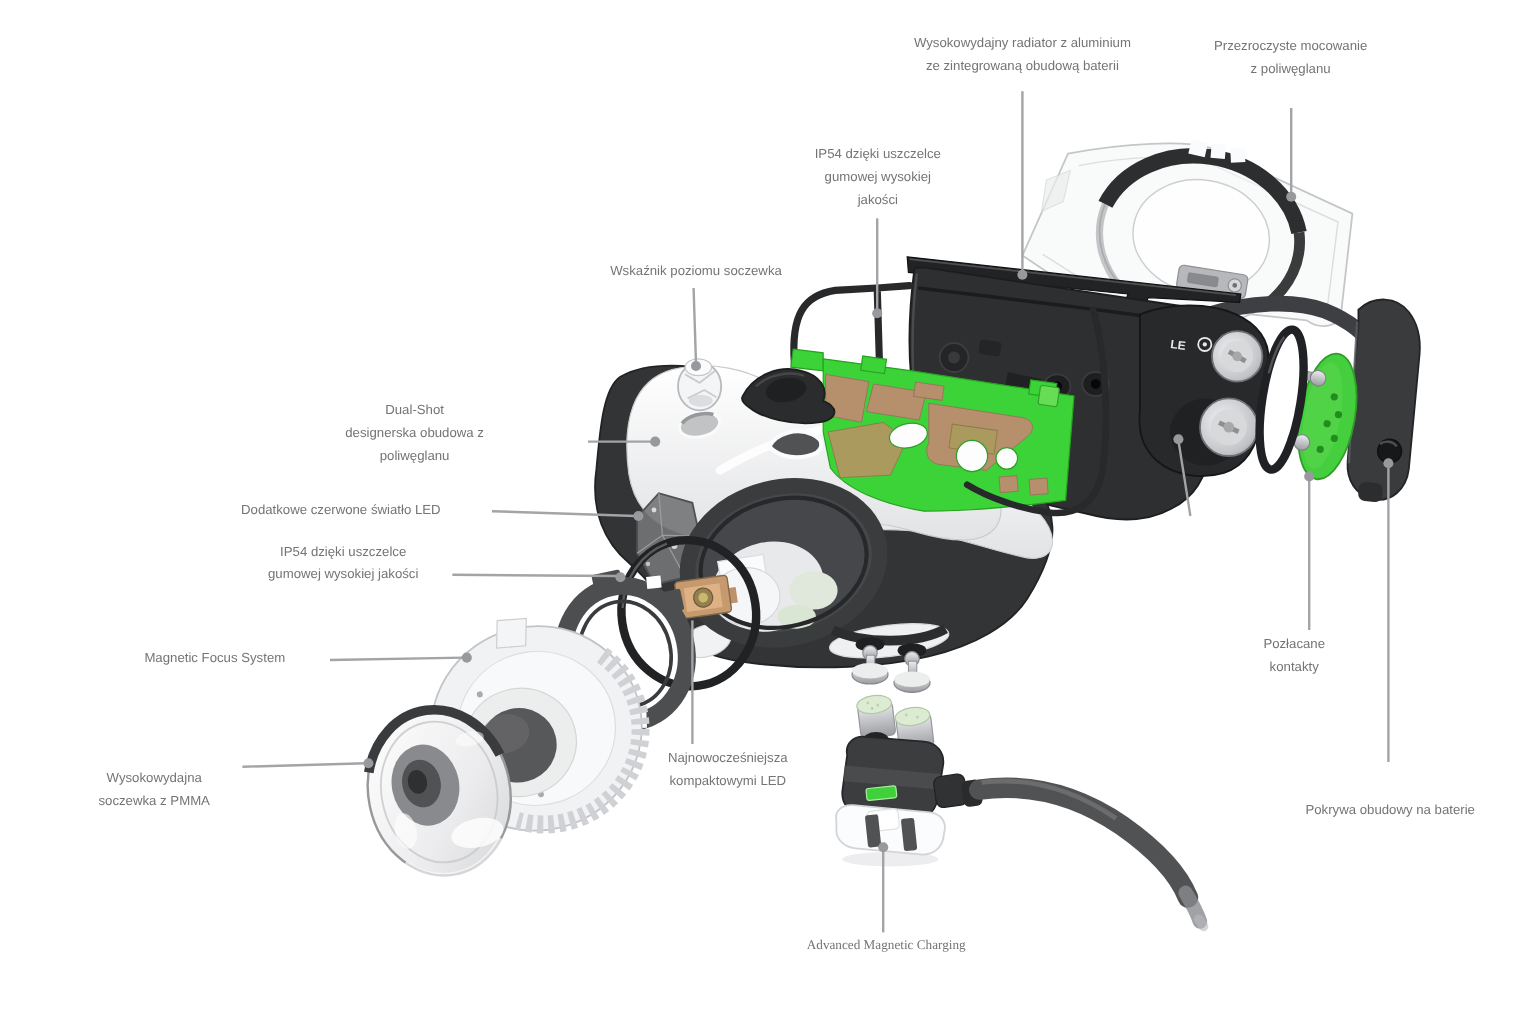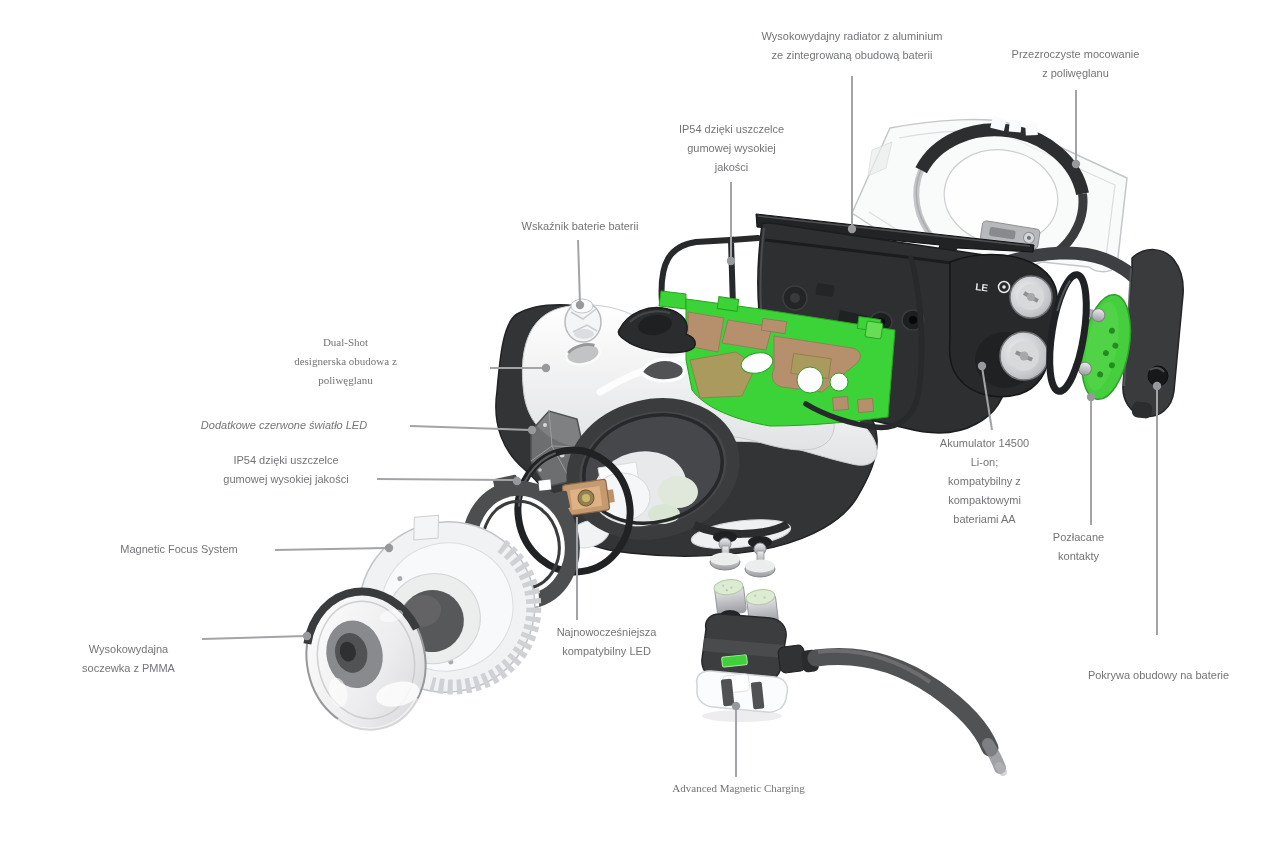--- a/index.html
+++ b/index.html
@@ -8,25 +8,25 @@
     --metal-silver:#c7c8ca; --contact-plate-green:#45ce3d;
     --cable-gray:#515254; --charge-led-green:#3fd03a;
   }
   html,body{margin:0;padding:0;background:#ffffff;}
   .stage{position:relative;width:1282px;height:859px;background:#ffffff;overflow:hidden;
          font-family:"Liberation Sans",sans-serif;}
   .art{position:absolute;left:0;top:0;}
   .label{position:absolute;color:var(--label-text);font-size:11px;line-height:19px;
          text-align:center;white-space:pre-line;}
   #lbl-radiator {left:716px; top:27px;  width:272px;}
-  #lbl-mount    {left:973px; top:45px;  width:205px;}
+  #lbl-mount    {left:973px; top:30px;  width:205px;}
   #lbl-ip54-top {left:651px; top:120px; width:161px;}
   #lbl-indicator{left:486px; top:217px; width:188px;}
-  #lbl-dualshot {left:253px; top:333px; width:185px;font-family:Liberation Serif, serif;}
-  #lbl-redled   {left:160px; top:416px; width:248px;font-style:italic;}
+  #lbl-dualshot {left:253px; top:333px; width:185px;}
+  #lbl-redled   {left:160px; top:416px; width:248px;}
   #lbl-ip54-left{left:197px; top:451px; width:178px;}
   #lbl-afs      {left:85px;  top:540px; width:188px;}
   #lbl-lens     {left:58px;  top:640px; width:141px;}
   #lbl-ledtech  {left:528px; top:623px; width:157px;}
   #lbl-amc      {left:630px; top:779px; width:217px;font-family:Liberation Serif, serif;}
   #lbl-battery  {left:906px; top:434px; width:157px;}
   #lbl-contacts {left:1028px;top:528px; width:101px;text-align:center;}
   #lbl-cover    {left:1048px;top:666px; width:221px;}
   .ln{stroke:var(--leader);stroke-width:2;fill:none;}
   .dt{fill:var(--leader-dot);}
@@ -341,35 +341,30 @@
   </g>
 </svg>
 
 <div class="label" id="lbl-radiator">Wysokowydajny radiator z aluminium
 ze zintegrowaną obudową baterii</div>
 <div class="label" id="lbl-mount">Przezroczyste mocowanie
 z poliwęglanu</div>
 <div class="label" id="lbl-ip54-top">IP54 dzięki uszczelce
 gumowej wysokiej
 jakości</div>
-<div class="label" id="lbl-indicator">Wskaźnik baterie baterii</div>
+<div class="label" id="lbl-indicator">Wskaźnik poziomu soczewka</div>
 <div class="label" id="lbl-dualshot">Dual-Shot
 designerska obudowa z
 poliwęglanu</div>
 <div class="label" id="lbl-redled">Dodatkowe czerwone światło LED</div>
 <div class="label" id="lbl-ip54-left">IP54 dzięki uszczelce
 gumowej wysokiej jakości</div>
 <div class="label" id="lbl-afs">Magnetic Focus System</div>
 <div class="label" id="lbl-lens">Wysokowydajna
 soczewka z PMMA</div>
 <div class="label" id="lbl-ledtech">Najnowocześniejsza
-kompatybilny LED</div>
+kompaktowymi LED</div>
 <div class="label" id="lbl-amc">Advanced Magnetic Charging</div>
-<div class="label" id="lbl-battery">Akumulator 14500
-Li-on;
-kompatybilny z
-kompaktowymi
-bateriami AA</div>
 <div class="label" id="lbl-contacts">Pozłacane
 kontakty</div>
 <div class="label" id="lbl-cover">Pokrywa obudowy na baterie</div>
 
 </div>
 
 </body></html>

